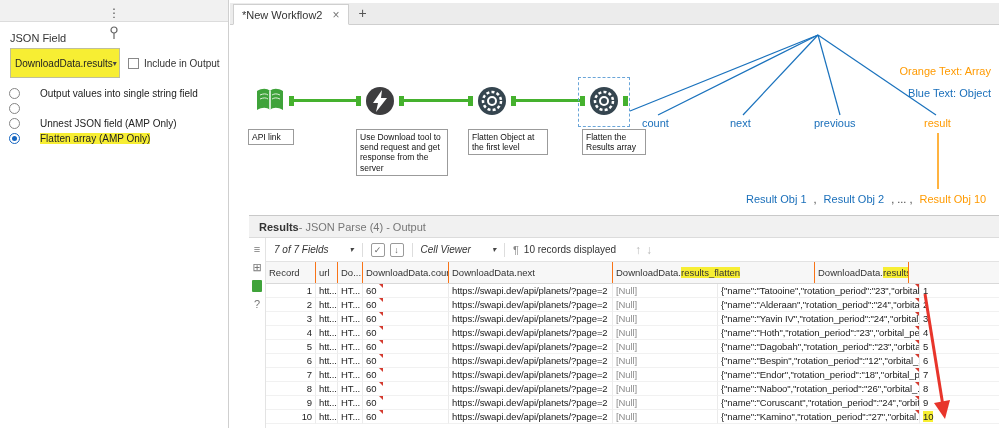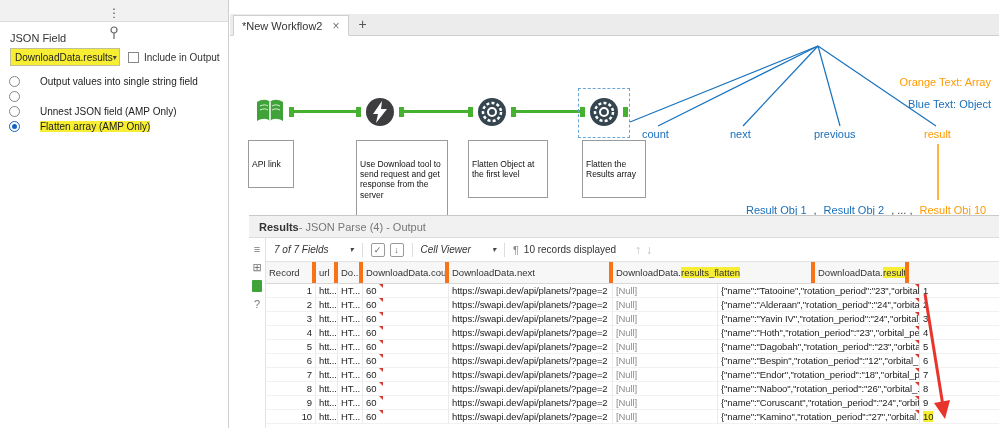--- a/index.html
+++ b/index.html
@@ -9,57 +9,57 @@
   
   .config-panel { position:absolute; left:0; top:0; width:229px; height:428px;
     border-right:1px solid #cfcfcf; background:#fff; }
   .panel-header { display:flex; align-items:center; gap:6px; height:22px;
     background:#f1f1f1; border-bottom:1px solid #dcdcdc; padding:0 6px;
     font-size:11px; color:#3c3c3c;flex-direction:column; }
   .panel-title { flex:1; white-space:nowrap; overflow:hidden; }
   .dots { color:#555; font-size:12px; cursor:pointer; }
   .json-field-label { margin:10px 0 4px 10px; font-size:11px; color:#333; }
   .field-row { display:flex; align-items:center; gap:8px; margin-left:10px; }
-  .field-dropdown { width:110px; height:18px; background:#f7ee33; border:1px solid #bfbf9a;
+  .field-dropdown { width:110px; height:30px; background:#f7ee33; border:1px solid #bfbf9a;
     display:flex; align-items:center; justify-content:space-between; padding:0 4px;
     font-size:10px; cursor:pointer; }
   .caret { font-size:8px; color:#444; }
   .include-cb { display:flex; align-items:center; gap:5px; font-size:10px; color:#333; }
   .cb { width:11px; height:11px; border:1px solid #888; background:#fff; flex:none; }
   .options { margin-top:10px; }
   .option { display:flex; align-items:center; gap:20px; margin:4px 0 4px 9px;
     font-size:10px; white-space:nowrap; overflow:hidden; cursor:pointer; }
   .radio { width:11px; height:11px; border:1px solid #858585; border-radius:50%;
     background:#fff; flex:none; position:relative; }
   .option.selected .radio { border-color:#1565c0; }
   .option.selected .radio::after { content:""; position:absolute; left:2px; top:2px;
     width:5px; height:5px; border-radius:50%; background:#1565c0; }
   .opt-label.hl { background:#f7ee33; }
 
   
-  .canvas { position:absolute; left:230px; top:14px; width:769px; height:215px; background:#fff; }
+  .canvas { position:absolute; left:230px; top:3px; width:769px; height:215px; background:#fff; }
   .tabbar { height:22px; background:#ececec; border-bottom:1px solid #cfcfcf;
     display:flex; align-items:flex-end; }
   .tab { background:#fff; border:1px solid #cfcfcf; border-bottom:1px solid #fff;
     height:21px; margin:0 0 -1px 3px; display:flex; align-items:center; gap:10px;
     padding:0 8px; font-size:11px; color:#333; cursor:pointer; }
   .tab-close { color:#777; font-size:12px; cursor:pointer; }
   .newtab { margin:0 0 3px 10px; font-size:14px; color:#555; cursor:pointer; }
   .canvas-body { position:relative; width:769px; height:193px; overflow:hidden; }
 
   .tool { position:absolute; top:60px; width:32px; height:32px; cursor:pointer; }
   .t1{left:24px}.t2{left:134px}.t3{left:246px}.t4{left:358px}
   .anchor { position:absolute; top:11px; width:5px; height:10px; background:#45b12e; }
   .a-l{left:-8px}.a-r{right:-8px}
   .conn { position:absolute; top:74px; height:3px; background:#45b12e; }
   .conn1{left:63px;width:64px}.conn2{left:173px;width:66px}.conn3{left:285px;width:66px}
   .selection { position:absolute; left:348px; top:52px; width:52px; height:50px;
     border:1px dashed #6aa5d8; }
   .lbl { position:absolute; top:104px; border:1px solid #9b9b9b; background:#fff;
-    font-size:8.5px; line-height:1.2; padding:18px 3px; color:#111; }
+    font-size:8.5px; line-height:1.2; padding:2px 3px; color:#111; }
   .l1{left:18px;width:46px}.l2{left:126px;width:92px}.l3{left:238px;width:80px}.l4{left:352px;width:64px}
 
   .fan { position:absolute; left:0; top:0; pointer-events:none; }
   .legend { position:absolute; right:8px; font-size:11px; }
   .legend-orange { top:40px; color:#ff9a00; }
   .legend-blue { top:62px; color:#1a6fba; }
   .field-label { position:absolute; top:92px; font-size:11px; }
   .fl0{left:412px}.fl1{left:500px}.fl2{left:584px}.fl3{left:694px}
   .blue{color:#1a6fba}.orange{color:#ff9a00}
   .result-objs { position:absolute; top:168px; left:516px; font-size:11px;
@@ -87,21 +87,21 @@
     display:flex; align-items:center; justify-content:center; font-size:9px;
     color:#666; cursor:pointer; }
   .pilcrow { color:#888; font-size:11px; }
   .nav-arrow { color:#b8b8b8; font-size:12px; cursor:pointer; }
   .nav-arrow.first { margin-left:14px; }
 
   .table-area { position:absolute; left:17px; top:46px; right:0; bottom:0;
     overflow:hidden; font-size:9.5px; }
   .thead { display:flex; height:22px; line-height:22px; background:#f7f7f7;
     border-bottom:1px solid #d9d9d9; color:#333; }
-  .th { border-right:4px solid #f97316; padding:0 3px; white-space:nowrap;
+  .th { border-right:1px solid #f97316; padding:0 3px; white-space:nowrap;
     overflow:hidden; flex:none; cursor:pointer; }
   .tr { display:flex; height:14px; line-height:14px; cursor:default; }
   .td { border-right:1px solid #ebebeb; border-bottom:1px solid #f1f1f1;
     padding:0 3px; white-space:nowrap; overflow:hidden; position:relative; flex:none;
     letter-spacing:-0.1px; }
   .c0{width:50px}.c1{width:22px}.c2{width:25px}.c3{width:86px}.c4{width:164px}
   .c5{width:105px}.c6{width:202px}.c7{width:94px}
   .td.c0 { text-align:right; }
   .k-previous { color:#8d8d8d; }
   .hl { background:#f7ee33; }

